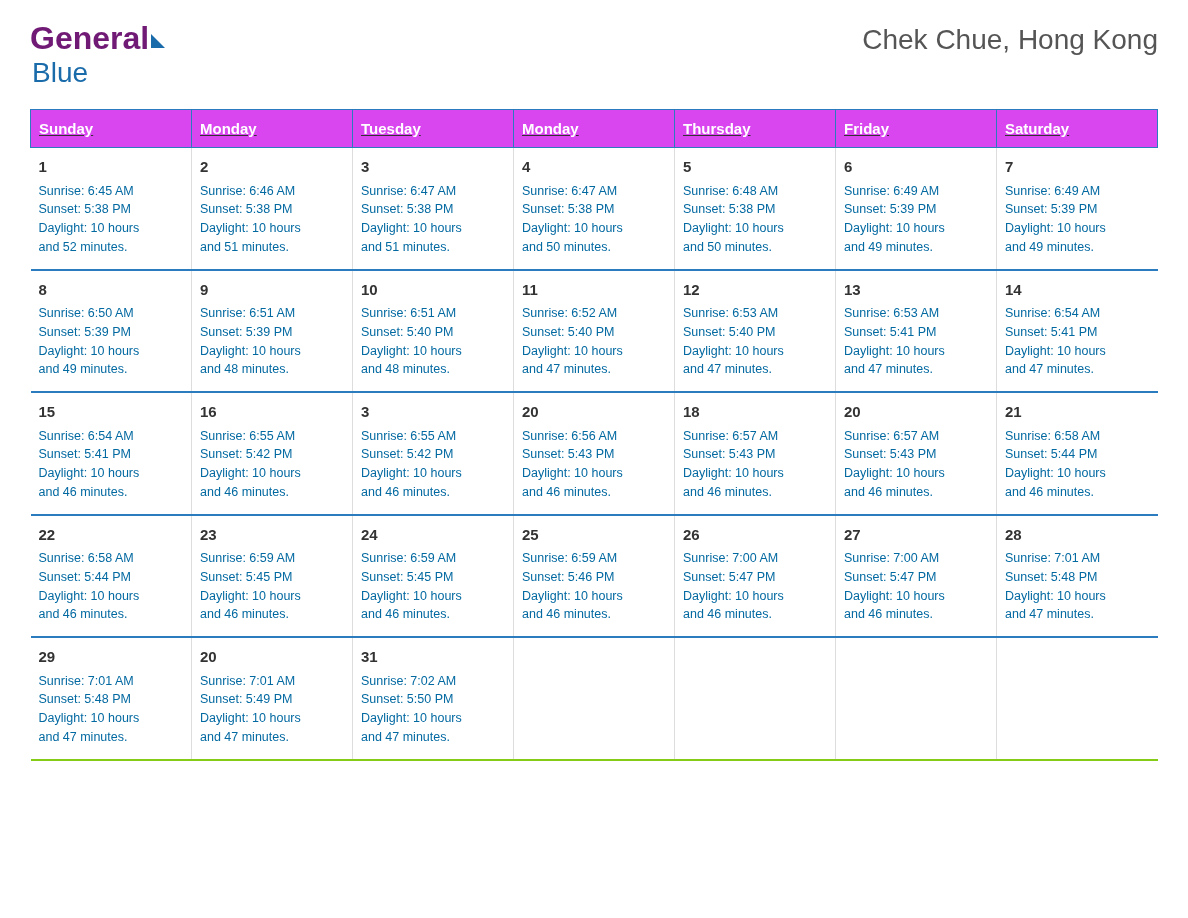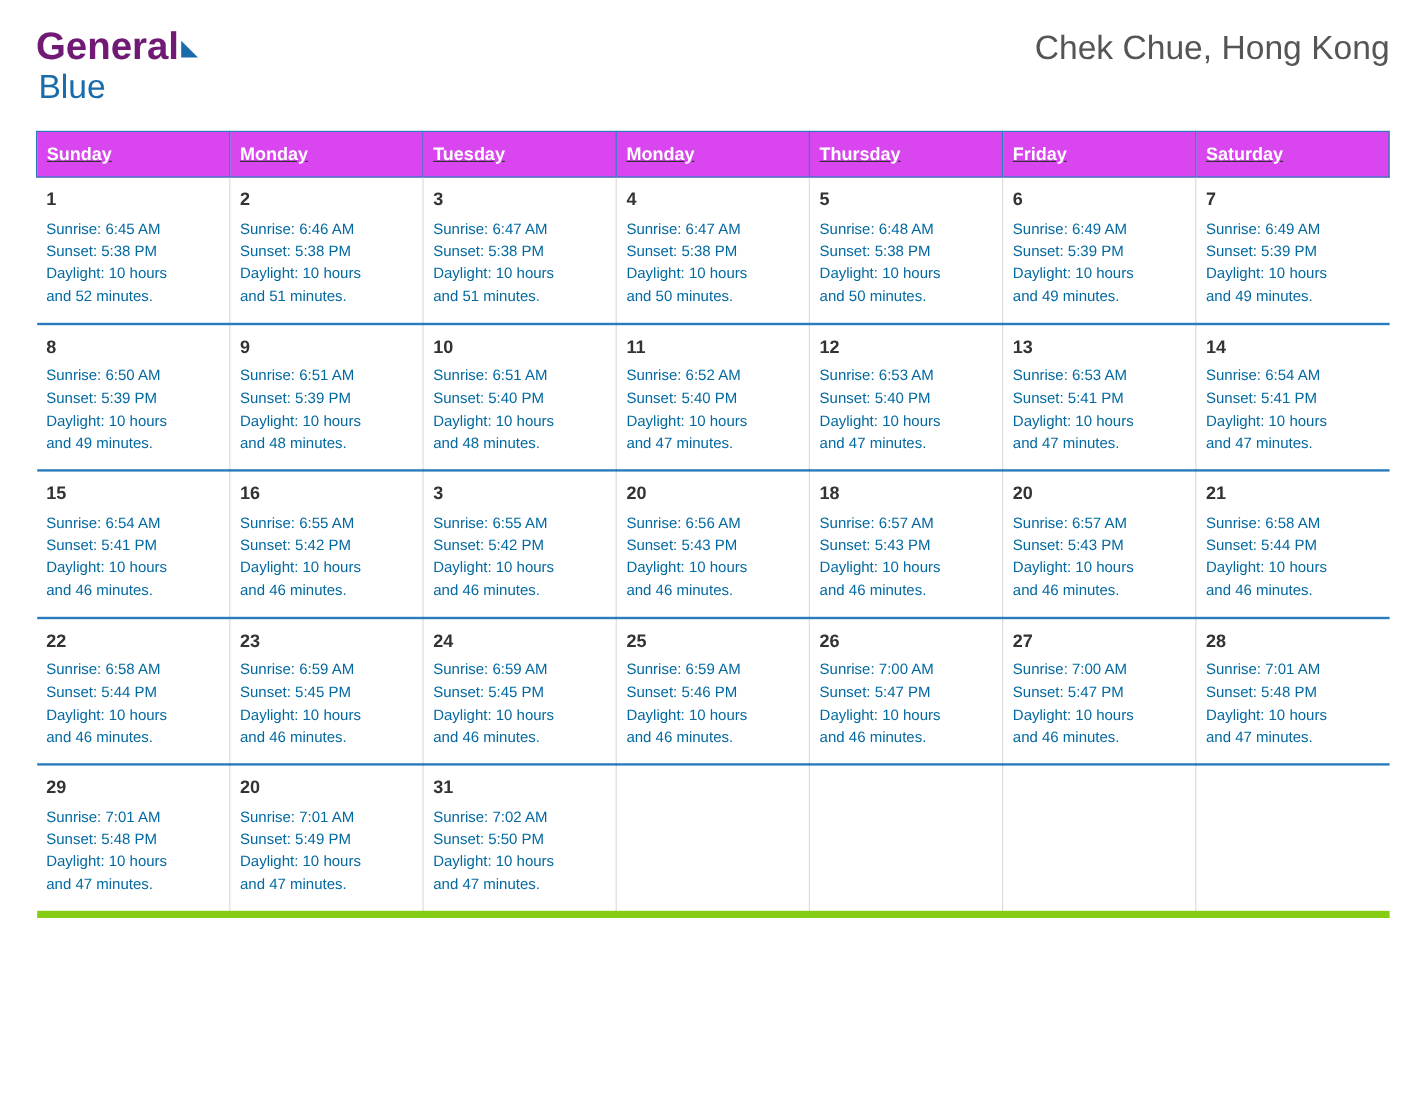--- a/index.html
+++ b/index.html
@@ -96,21 +96,21 @@
       margin-bottom: 3px;
     }
     .day-info {
       color: #0369a1;
       font-size: 12.5px;
     }
     .empty-cell {
       background: #fff;
     }
     tbody tr:last-child {
-      border-bottom: 6px solid #84cc16;
+      border-bottom: 2px solid #84cc16;
     }
   </style>
 </head>
 <body>
 
 <div class="header">
   <div class="logo">
     <div class="logo-top">
       <span class="logo-general">General</span>
       <div class="logo-arrow"></div>

